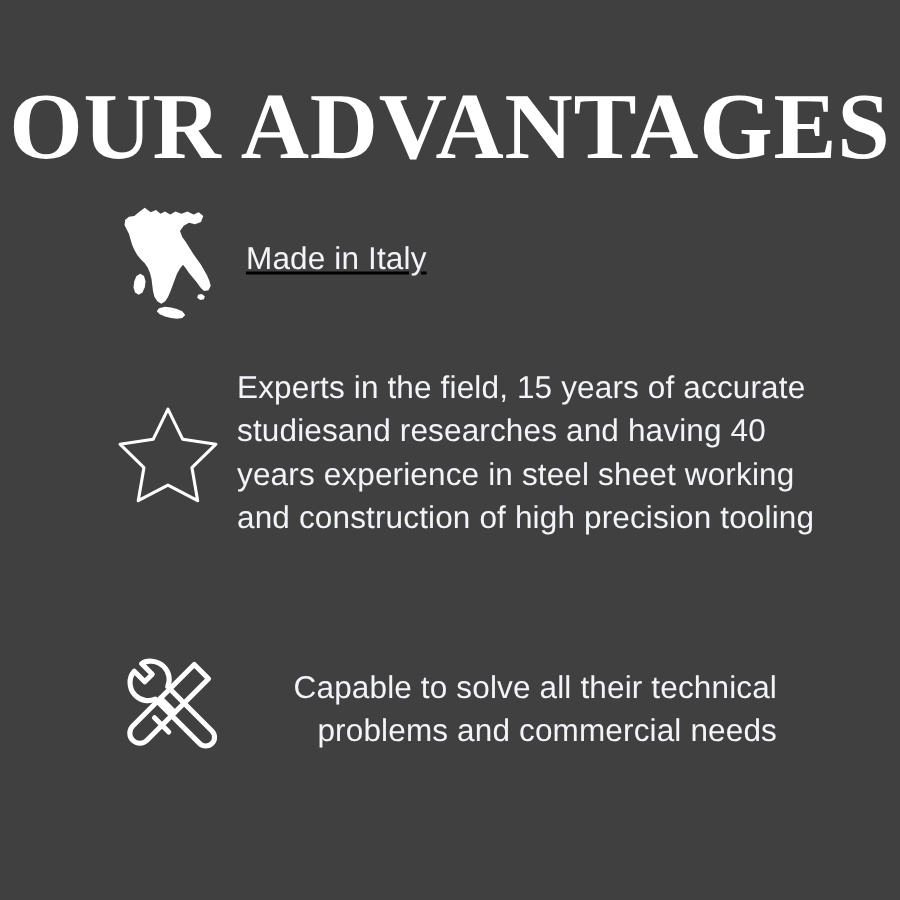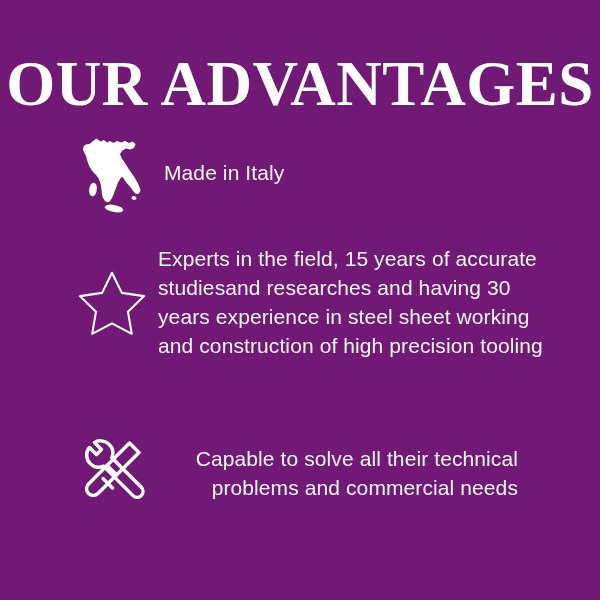--- a/index.html
+++ b/index.html
@@ -13,21 +13,21 @@
     overflow: hidden;
     background: #000f45;
     font-family: "Liberation Sans", sans-serif;
     -webkit-font-smoothing: antialiased;
   }
 
   .poster {
     position: relative;
     width: 600px;
     height: 600px;
-    background: #701a75;
+    background: #404040;
     box-sizing: border-box;
   }
 
   
   .title {
     position: absolute;
     left: 0;
     top: 52px;
     width: 600px;
     text-align: center;
@@ -61,20 +61,21 @@
     font-family: "Liberation Sans", sans-serif;
     font-weight: 400;
     font-size: 21px;
     line-height: 29px;
     letter-spacing: 0.1px;
   }
 
   
   #feature-italy {
     top: 134px;
+    text-decoration: underline;
   }
   #feature-italy .feature-icon {
     padding-top: 2px;
   }
   #feature-italy .feature-text {
     padding-top: 24px;
     padding-left: 10px;
   }
 
   
@@ -143,21 +144,21 @@
     <div class="feature-text">Made in Italy</div>
   </div>
 
   <div class="feature" id="feature-experts">
     <div class="feature-icon">
       <svg class="icon-svg" width="70" height="66" viewBox="0 0 70 66" aria-hidden="true">
         <path fill="none" stroke="#ffffff" stroke-width="2.2" stroke-linejoin="round" stroke-linecap="round" d="M35,3 L45.6,24.6 L69.4,28.1 L52.2,44.9 L56.3,68.6
                  L35,57.4 L13.7,68.6 L17.8,44.9 L0.6,28.1 L24.4,24.6 Z" transform="scale(0.93) translate(2.6, 0)"></path>
       </svg>
     </div>
-    <div class="feature-text">Experts in the field, 15 years of accurate studiesand researches and having 30 years experience in steel sheet working and construction of high precision tooling</div>
+    <div class="feature-text">Experts in the field, 15 years of accurate studiesand researches and having 40 years experience in steel sheet working and construction of high precision tooling</div>
   </div>
 
   <div class="feature" id="feature-tools">
     <div class="feature-icon">
       <svg class="icon-svg" width="72" height="80" viewBox="0 0 72 80" aria-hidden="true">
         <g fill="none" stroke="#ffffff" stroke-width="3.4" stroke-linejoin="round" stroke-linecap="round">
 
           <path d="M18.5,8.5 L25.5,15.5 L20.5,20.5 L13.5,13.5
                    C9.5,18.0 9.8,25.2 14.2,29.6
                    C17.8,33.2 23.1,34.0 27.5,32.1

